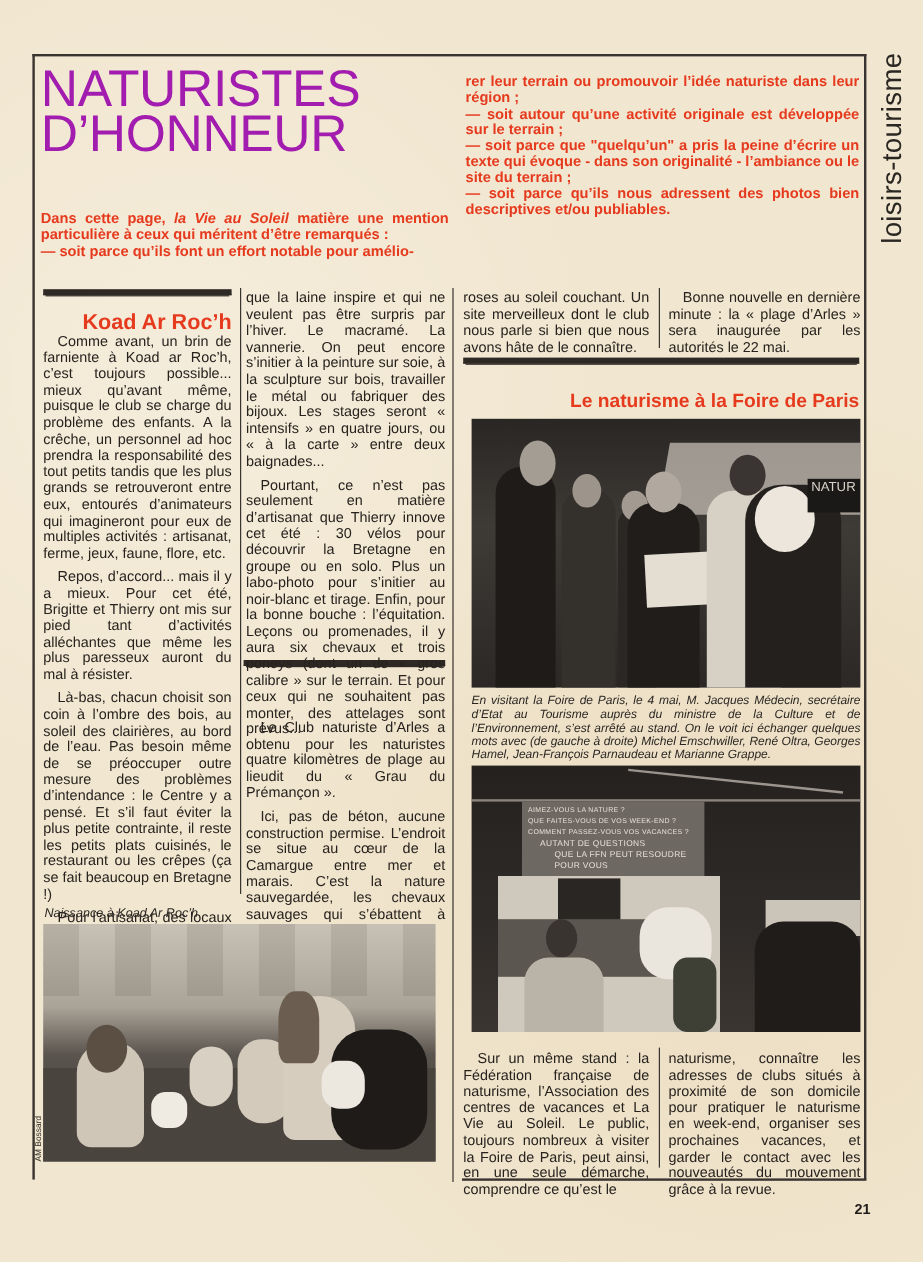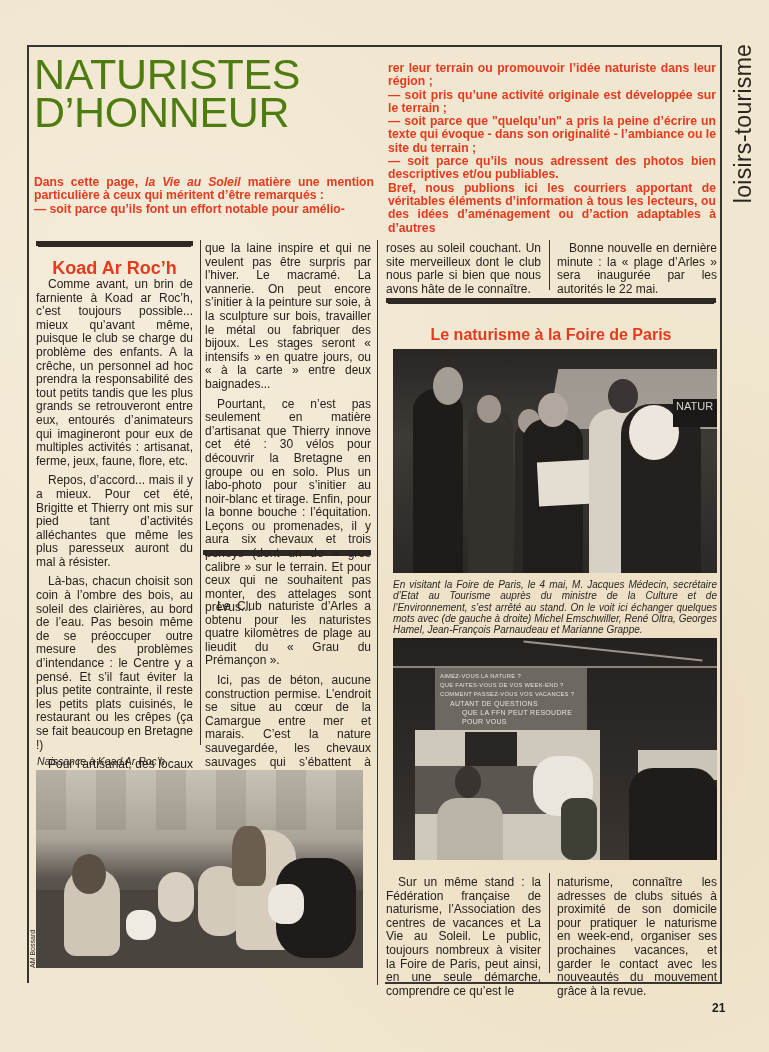--- a/index.html
+++ b/index.html
@@ -27,21 +27,21 @@
     }
     .side-label span {
       transform: rotate(-90deg); white-space: nowrap;
       font-size: 23px; color: #2a2622; letter-spacing: 0.3px;
     }
 
     .title {
       position: absolute; left: 34px; top: 55px; width: 340px;
       font-family: "Liberation Sans", sans-serif;
       font-size: 43px; line-height: 38px; letter-spacing: -0.3px;
-      color: #4d7c0f; font-weight: normal;
+      color: #a21caf; font-weight: normal;
     }
     .title div { white-space: nowrap; }
 
     .intro {
       position: absolute; color: #e63a1e; font-weight: bold;
       font-size: 12.2px; line-height: 13.3px; text-align: justify;
     }
     .intro-left { left: 34px; top: 176px; width: 340px; }
     .intro-right { left: 388px; top: 62px; width: 328px; }
     .intro p { margin: 0; }
@@ -56,21 +56,21 @@
 
     .col-rule { position: absolute; width: 1px; background: #3a3430; }
 
     .thick-bar {
       position: absolute; height: 5px; background: #2e2925;
       border-bottom: 1px solid #2e2925;
       box-shadow: 0 3px 0 -2px #2e2925;
     }
 
     .section-title {
-      position: absolute; color: #e63a1e; font-weight: bold; text-align: center;
+      position: absolute; color: #e63a1e; font-weight: bold; text-align: right;
       white-space: nowrap;
     }
 
     .photo {
       position: absolute; overflow: hidden;
       background: #3a3632;
       padding-left: 12px;
     }
     .caption {
       position: absolute; font-style: italic; font-size: 10px; line-height: 11.3px;
@@ -106,24 +106,23 @@
     <div>D’HONNEUR</div>
   </h1>
 
   <div class="intro intro-left">
     <p><span>Dans cette page, </span><em>la Vie au Soleil</em><span> matière une mention particulière à ceux qui méritent d’être remarqués :</span></p>
     <p>— soit parce qu’ils font un effort notable pour amélio-</p>
   </div>
 
   <div class="intro intro-right">
     <p>rer leur terrain ou promouvoir l’idée naturiste dans leur région ;</p>
-    <p>— soit pris qu’une activité originale est développée sur le terrain ;</p>
+    <p>— soit autour qu’une activité originale est développée sur le terrain ;</p>
     <p>— soit parce que "quelqu’un" a pris la peine d’écrire un texte qui évoque - dans son originalité - l’ambiance ou le site du terrain ;</p>
     <p>— soit parce qu’ils nous adressent des photos bien descriptives et/ou publiables.</p>
-    <p>Bref, nous publions ici les courriers apportant de véritables éléments d’information à tous les lecteurs, ou des idées d’aménagement ou d’action adaptables à d’autres</p>
   </div>
 
   <div class="thick-bar" style="left:36px; top:241px; width:157px;"></div>
   <div class="thick-bar" style="left:203px; top:550px; width:168px;"></div>
   <div class="thick-bar" style="left:386px; top:298px; width:330px;"></div>
 
   <div class="col-rule" style="left:200px; top:240px; height:505px;"></div>
   <div class="col-rule" style="left:377px; top:240px; height:745px;"></div>
   <div class="col-rule" style="left:549px; top:240px; height:50px;"></div>
   <div class="col-rule" style="left:549px; top:873px; height:100px;"></div>

